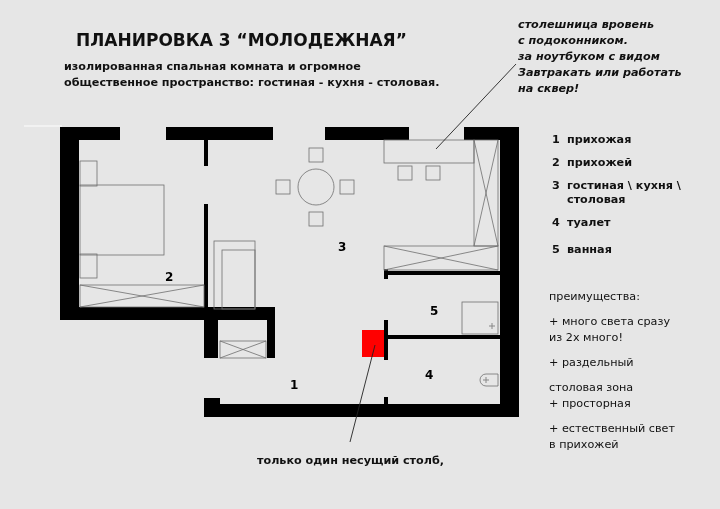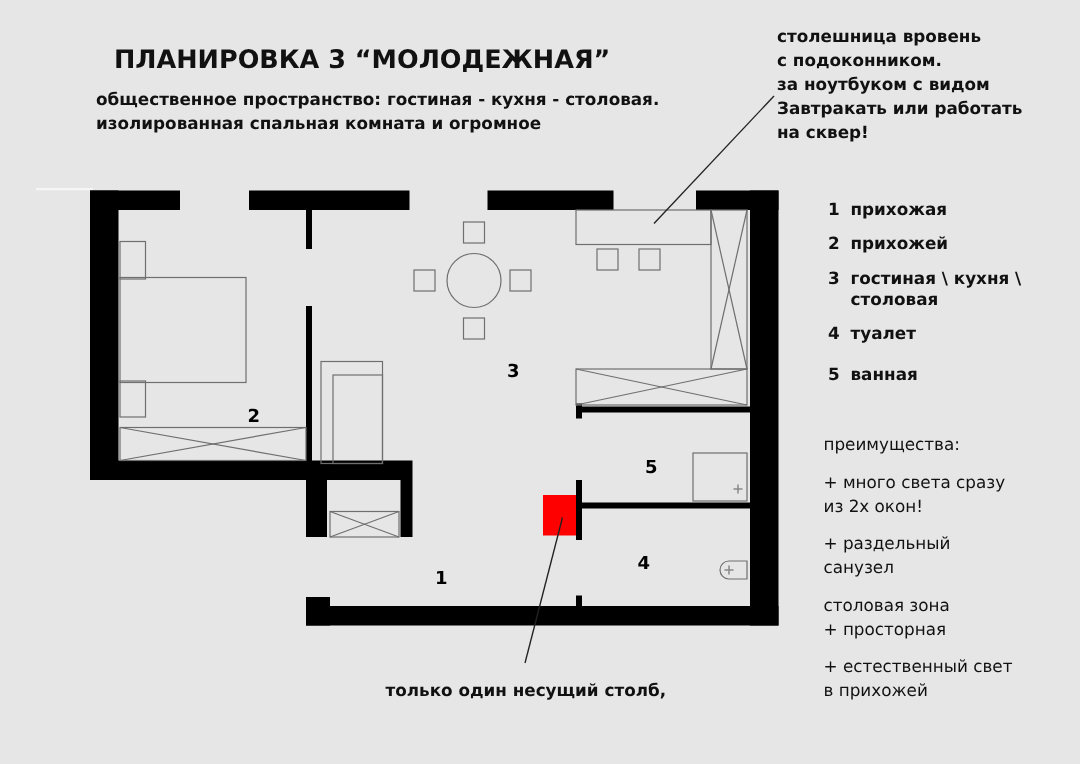--- a/index.html
+++ b/index.html
@@ -1,36 +1,36 @@
 <!DOCTYPE html>
 <html><head>
 <meta charset="utf-8">
 <style>
   html,body{margin:0;padding:0;}
   body{width:720px;height:509px;background:#e6e6e6;position:relative;overflow:hidden;font-family:"DejaVu Sans","Liberation Sans",sans-serif;color:#111;}
   .abs{position:absolute;}
   .title{left:76px;top:30px;font-size:17px;font-weight:bold;letter-spacing:0px;white-space:nowrap;}
   .subtitle{left:64px;top:59px;font-size:11.2px;font-weight:bold;line-height:16px;white-space:nowrap;}
-  .note-top{left:518px;top:17px;font-size:11.2px;font-weight:bold;line-height:16px;white-space:nowrap;}
+  .note-top{left:518px;top:17px;font-size:11.2px;font-weight:bold;line-height:16px;white-space:nowrap;font-style:italic;}
   .legend{left:552px;top:133px;font-size:11.2px;font-weight:bold;}
   .legend .item{display:flex;margin-bottom:9px;line-height:14px;}
   .legend .num{width:15px;flex:none;}
   .adv{left:549px;top:289px;font-size:11.2px;font-weight:normal;line-height:16px;}
   .adv .p{margin-bottom:9px;white-space:nowrap;}
   .note-bottom{left:257px;top:453px;font-size:11.2px;font-weight:bold;line-height:16px;white-space:nowrap;}
   svg.plan{position:absolute;left:0;top:0;}
   .rlabel{font-size:12px;font-weight:bold;}
 </style>
 </head>
 <body>
 
 <div class="abs title">ПЛАНИРОВКА 3 “МОЛОДЕЖНАЯ”</div>
 <div class="abs subtitle">
+  <div>изолированная спальная комната и огромное</div>
   <div>общественное пространство: гостиная - кухня - столовая.</div>
-  <div>изолированная спальная комната и огромное</div>
 </div>
 
 <div class="abs note-top">
   <div>столешница вровень</div>
   <div>с подоконником.</div>
   <div>за ноутбуком с видом</div>
   <div>Завтракать или работать</div>
   <div>на сквер!</div>
 </div>
 
@@ -54,25 +54,24 @@
   <div class="item" style="margin-top:13px;">
       <span class="num">5</span>
       <span>ванная</span>
     </div>
 </div>
 
 <div class="abs adv">
   <div class="p">преимущества:</div>
   <div class="p">
       <div>+ много света сразу</div>
-      <div>из 2х окон!</div>
+      <div>из 2х много!</div>
     </div>
   <div class="p">
       <div>+ раздельный</div>
-      <div>санузел</div>
     </div>
   <div class="p">
       <div>столовая зона</div>
       <div>+ просторная</div>
     </div>
   <div class="p">
       <div>+ естественный свет</div>
       <div>в прихожей</div>
     </div>
 </div>

